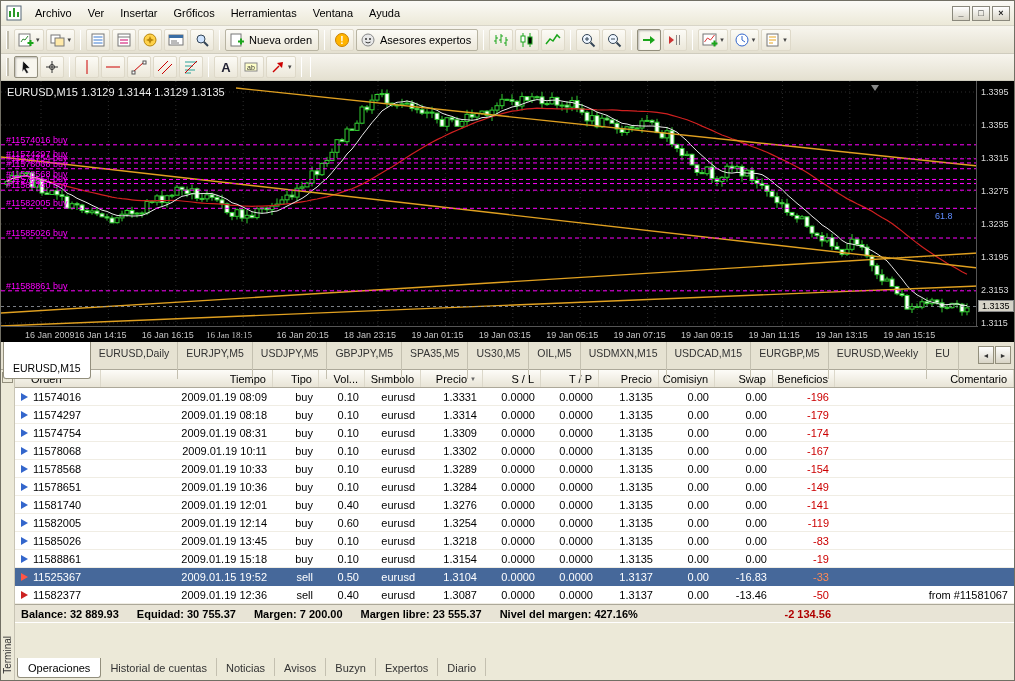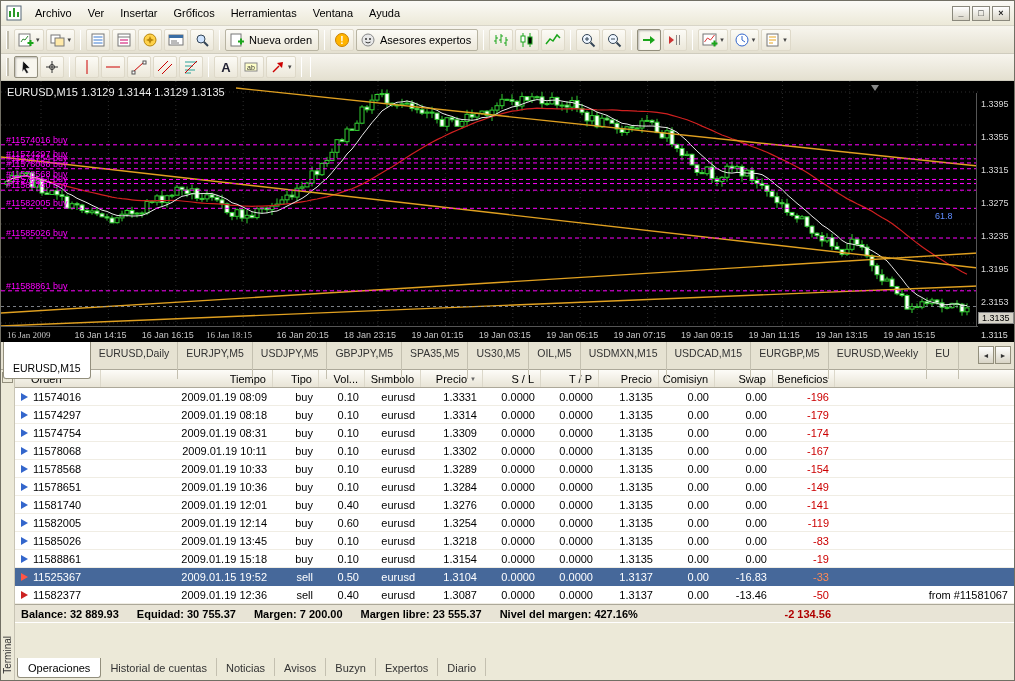--- a/index.html
+++ b/index.html
@@ -32,21 +32,21 @@
   .icon svg{display:block}
   .tf-group{display:flex;margin-left:46px}
   .tf{width:27px;height:20px;font-size:10px;font-weight:bold;color:#555;display:flex;
       align-items:center;justify-content:center;border:1px solid transparent;margin:0 1px}
   .tf.active{border:1px solid #938f7d;background:#fbfaf4;box-shadow:inset 1px 1px 2px rgba(0,0,0,.25);color:#111}
   
   .chart-block{height:261px;position:relative;background:#000}
   #chart-svg{position:absolute;left:0;top:0}
   #chart-svg text{font-family:"Liberation Sans","DejaVu Sans",sans-serif}
   #chart-header{position:absolute;left:6px;top:5px;color:#eee;font-size:11px}
-  #price-scale{position:absolute;right:0;top:12px;width:38px;height:261px;background:#000;border-left:1px solid #555}
+  #price-scale{position:absolute;right:0;top:0;width:38px;height:261px;background:#000;border-left:1px solid #555}
   .ptick{position:absolute;left:4px;color:#d8d8d8;font-size:9px}
   #price-box{position:absolute;left:1px;background:#d6d3c8;color:#000;font-size:9px;
              padding:0 3px;border:1px solid #888}
   #time-axis{position:absolute;left:0;top:245px;width:977px;height:16px;background:#000;border-top:1px solid #555}
   .ttick{position:absolute;top:3px;color:#c4c4c4;font-size:9px;white-space:nowrap}
   
   .chart-tabs{height:28px;background:#e6e2d2;display:flex;align-items:flex-start;
               padding:0 2px;border-bottom:1px solid #aca899;position:relative}
   .ctabs{display:flex;overflow:hidden;margin-right:44px}
   .ctab{font-size:10.5px;padding:5px 8px 3px;color:#333;border-right:1px solid #c4c0b0;white-space:nowrap}
@@ -840,21 +840,21 @@
         <span class="ptick" style="top: 39px;">1.3355</span>
         <span class="ptick" style="top: 72px;">1.3315</span>
         <span class="ptick" style="top: 105px;">1.3275</span>
         <span class="ptick" style="top: 138px;">1.3235</span>
         <span class="ptick" style="top: 171px;">1.3195</span>
         <span class="ptick" style="top: 204px;">2.3153</span>
         <span class="ptick" style="top: 237px;">1.3115</span>
         <span id="price-box" style="top: 218.5px;">1.3135</span>
       </div>
     <div id="time-axis">
-        <span class="ttick" style="left: 6px; font-family: Liberation Serif, serif;">16 Jan 2009</span>
+        <span class="ttick" style="left: 24px;">16 Jan 2009</span>
         <span class="ttick" style="left: 73.4px;">16 Jan 14:15</span>
         <span class="ttick" style="left: 140.8px;">16 Jan 16:15</span>
         <span class="ttick" style="left: 205px; font-family: Liberation Serif, serif;">16 Jan 18:15</span>
         <span class="ttick" style="left: 275.6px;">16 Jan 20:15</span>
         <span class="ttick" style="left: 343px;">18 Jan 23:15</span>
         <span class="ttick" style="left: 410.4px;">19 Jan 01:15</span>
         <span class="ttick" style="left: 477.8px;">19 Jan 03:15</span>
         <span class="ttick" style="left: 545.2px;">19 Jan 05:15</span>
         <span class="ttick" style="left: 612.6px;">19 Jan 07:15</span>
         <span class="ttick" style="left: 680px;">19 Jan 09:15</span>
@@ -898,20 +898,21 @@
           <div class="hc">Tipo</div>
           <div class="hc">Vol...</div>
           <div class="hc">Sнmbolo</div>
           <div class="hc">Precio<span class="sort">▼</span></div>
           <div class="hc">S / L</div>
           <div class="hc">T / P</div>
           <div class="hc">Precio</div>
           <div class="hc">Comisiуn</div>
           <div class="hc">Swap</div>
           <div class="hc">Beneficios</div>
+          <div class="hc">Comentario</div>
         </div>
       <div id="t-rows">
           <div class="tgrid trow">
             <div class="cell left">
               <span class="oicon"></span>
               <span>11574016</span>
             </div>
             <div class="cell">2009.01.19 08:09</div>
             <div class="cell">buy</div>
             <div class="cell">0.10</div>

